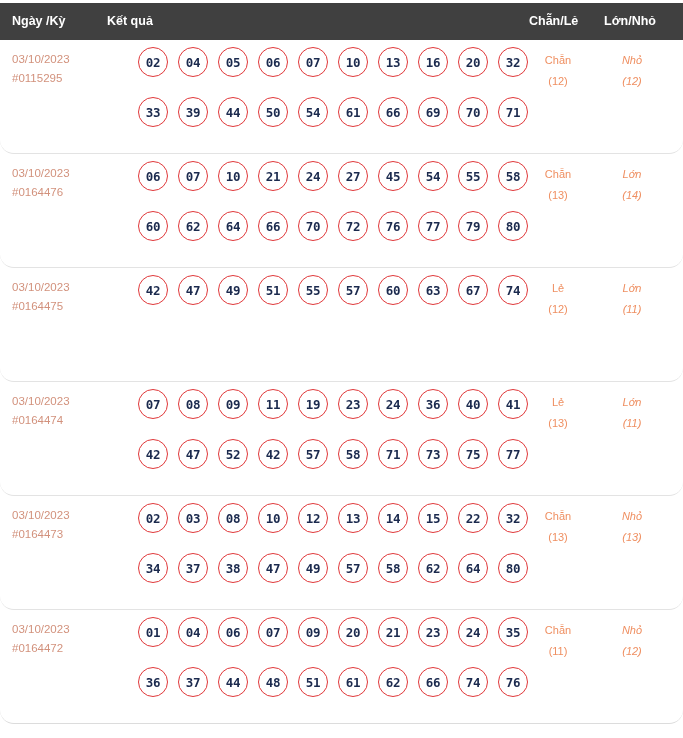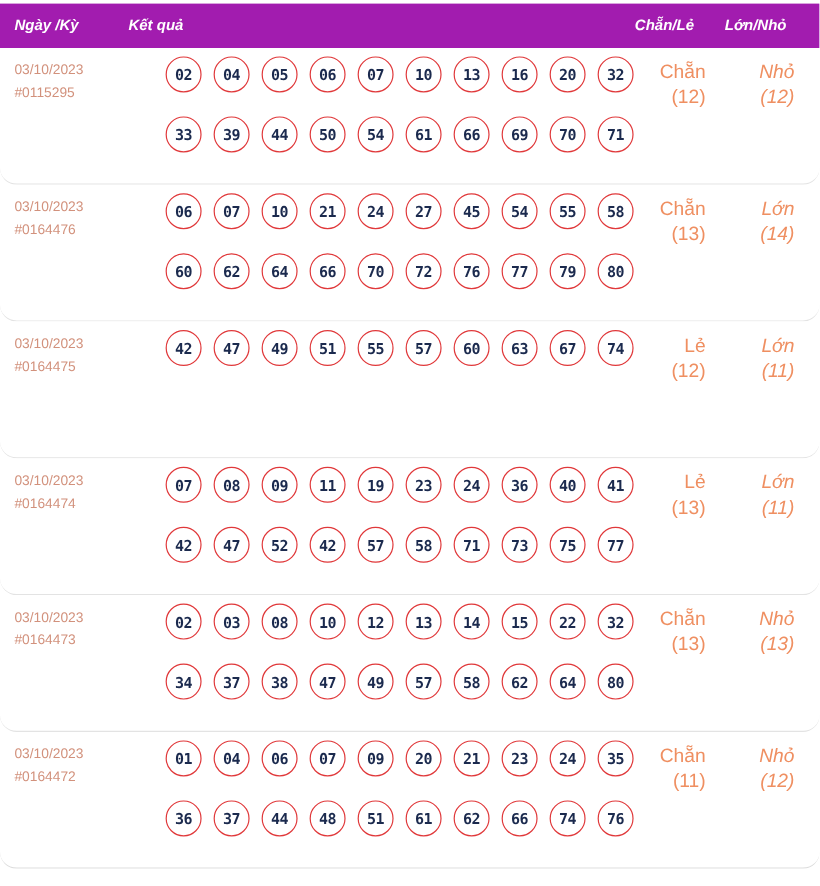--- a/index.html
+++ b/index.html
@@ -16,25 +16,24 @@
   #lottery-table {
     width: 683px;
     box-sizing: border-box;
   }
 
   
   .table-header {
     position: relative;
     height: 37px;
     margin-top: 3px;
-    background: #a21caf;
+    background: #404040;
     color: #ffffff;
     font-weight: bold;
     font-size: 12.5px;
-    font-style: italic;
   }
   .th {
     position: absolute;
     top: 0;
     height: 37px;
     line-height: 37px;
     white-space: nowrap;
   }
   .th-date   { left: 12px; }
   .th-result { left: 107px; }
@@ -87,23 +86,23 @@
     font-size: 12.5px;
     font-weight: bold;
     background: #ffffff;
     letter-spacing: -0.3px;
   }
 
   .stat {
     position: absolute;
     top: 10px;
     color: #ef8f61;
-    font-size: 16px;
+    font-size: 11px;
     line-height: 21px;
-    text-align: right;
+    text-align: center;
     width: 60px;
   }
   .stat .val { display: block; }
   .stat .cnt { display: block; }
   .stat-parity { left: 528px; }
   .stat-size   { left: 602px; font-style: italic; }
 </style>
 </head>
 <body>
 

